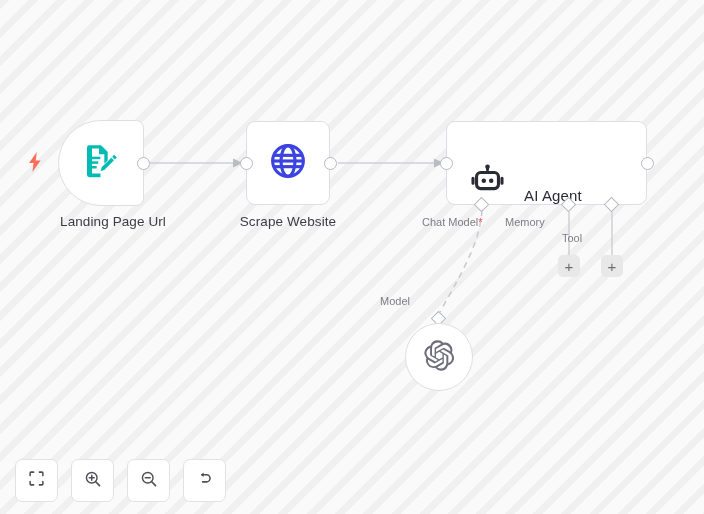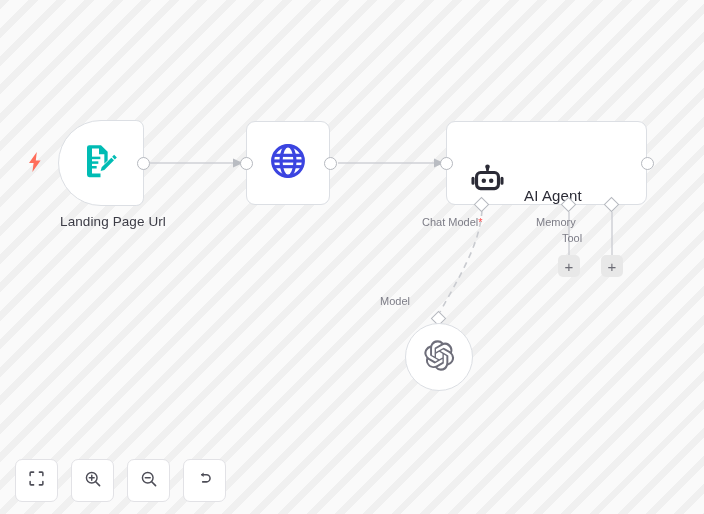--- a/index.html
+++ b/index.html
@@ -213,20 +213,21 @@
         <circle cx="12" cy="12" r="9.2" fill="none" stroke="#3b44e0" stroke-width="1.9"></circle>
         <ellipse cx="12" cy="12" rx="4.2" ry="9.2" fill="none" stroke="#3b44e0" stroke-width="1.9"></ellipse>
         <line x1="3" y1="8.6" x2="21" y2="8.6" stroke="#3b44e0" stroke-width="1.9"></line>
         <line x1="3" y1="15.4" x2="21" y2="15.4" stroke="#3b44e0" stroke-width="1.9"></line>
         <line x1="2.8" y1="12" x2="21.2" y2="12" stroke="#3b44e0" stroke-width="1.9"></line>
       </svg>
     </span>
   </div>
   <div class="port" style="left:240px; top:157px;"></div>
   <div class="port" style="left:324px; top:157px;"></div>
+  <div class="node-label" style="left:188px; top:214px; width:200px;">Scrape Website</div>
 
   <div id="node-agent">
     <span>
       <svg width="37" height="37" viewBox="0 0 24 24" xmlns="http://www.w3.org/2000/svg">
         <path d="M12 2.2v2.4" stroke="#2b2b36" stroke-width="1.9" stroke-linecap="round" fill="none"></path>
         <circle cx="12" cy="2.4" r="1.5" fill="#2b2b36"></circle>
         <rect x="4.9" y="6.2" width="14.2" height="10.4" rx="2.6" fill="none" stroke="#2b2b36" stroke-width="2"></rect>
         <circle cx="9.6" cy="11.5" r="1.45" fill="#2b2b36"></circle>
         <circle cx="14.4" cy="11.5" r="1.45" fill="#2b2b36"></circle>
         <path d="M2.6 9.9v3.2M21.4 9.9v3.2" stroke="#2b2b36" stroke-width="2" stroke-linecap="round"></path>
@@ -236,21 +237,21 @@
   </div>
   <div class="port" style="left:440px; top:157px;"></div>
   <div class="port" style="left:641px; top:157px;"></div>
 
   <div class="diamond" style="left:476px; top:199px;"></div>
   <div class="sub-label" style="left:422px; top:216px; width:120px;">
     <span>Chat Model</span><span class="req-star">*</span>
   </div>
 
   <div class="diamond" style="left:563px; top:199px;"></div>
-  <div class="sub-label" style="left:536px; top:216px; width:100px;">Memory</div>
+  <div class="sub-label" style="left:505px; top:216px; width:100px;">Memory</div>
   <div class="plus-btn" style="left:558px; top:255px;">+</div>
 
   <div class="diamond" style="left:606px; top:199px;"></div>
   <div class="sub-label" style="left:562px; top:232px; width:100px;">Tool</div>
   <div class="plus-btn" style="left:601px; top:255px;">+</div>
 
   <div class="sub-label" style="left:380px; top:295px; width:100px;">Model</div>
   <div class="diamond" style="left:433px; top:313px;"></div>
   <div class="circle-node" id="node-openai">
     <span>

